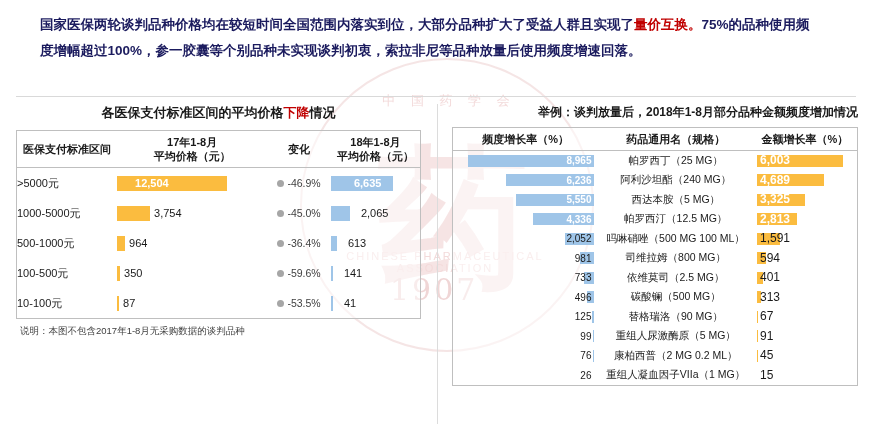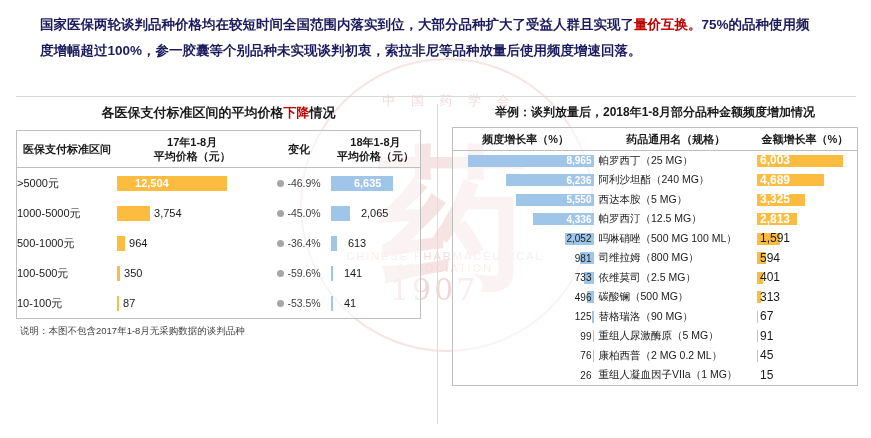--- a/index.html
+++ b/index.html
@@ -90,21 +90,21 @@
 
   .panel-title{
     text-align:center;
     font-size:13px;
     font-weight:700;
     color:#1a1a1a;
     margin-bottom:8px;
   }
   .panel-title .down{color:#c00000;}
   .panel-title-r{
-    text-align:center;
+    text-align:right;
     font-size:12px;
     font-weight:700;
     color:#1a1a1a;
     margin-bottom:6px;
   }
 
   .table-box{
     border:1px solid #bfbfbf;
     background:rgba(255,255,255,.55);
   }
@@ -182,21 +182,21 @@
   .rt-head th.r2{width:156px;}
   .rt-head th.r3{width:102px;}
   .rt-row td{height:19.5px;font-size:10.5px;vertical-align:middle;padding:0;}
   .rbar-wrap{position:relative;padding-right:4px;text-align:right;height:19.5px;}
   .rbar{
     position:absolute;right:4px;top:50%;transform:translateY(-50%);
     height:12px;background:#9fc5e8;
   }
   .rbar-val{position:relative;z-index:2;font-size:10px;color:#1a1a1a;line-height:19.5px;padding-right:3px;}
   .rbar-val.inside{color:#ffffff;font-weight:700;}
-  .rname{font-size:10.5px;color:#1a1a1a;margin-left:24px;}
+  .rname{text-align:center;font-size:10.5px;color:#1a1a1a;margin-left:24px;}
   .gbar-wrap{position:relative;padding-left:4px;height:19.5px;text-align:left;}
   .gbar{
     position:absolute;left:4px;top:50%;transform:translateY(-50%);
     height:12px;background:#fbbc3f;
   }
   .gbar-val{position:relative;z-index:2;font-size:12px;color:#1a1a1a;line-height:19.5px;padding-left:3px;}
   .gbar-val.inside{color:#ffffff;font-weight:700;}
 </style>
 </head>
 <body>

